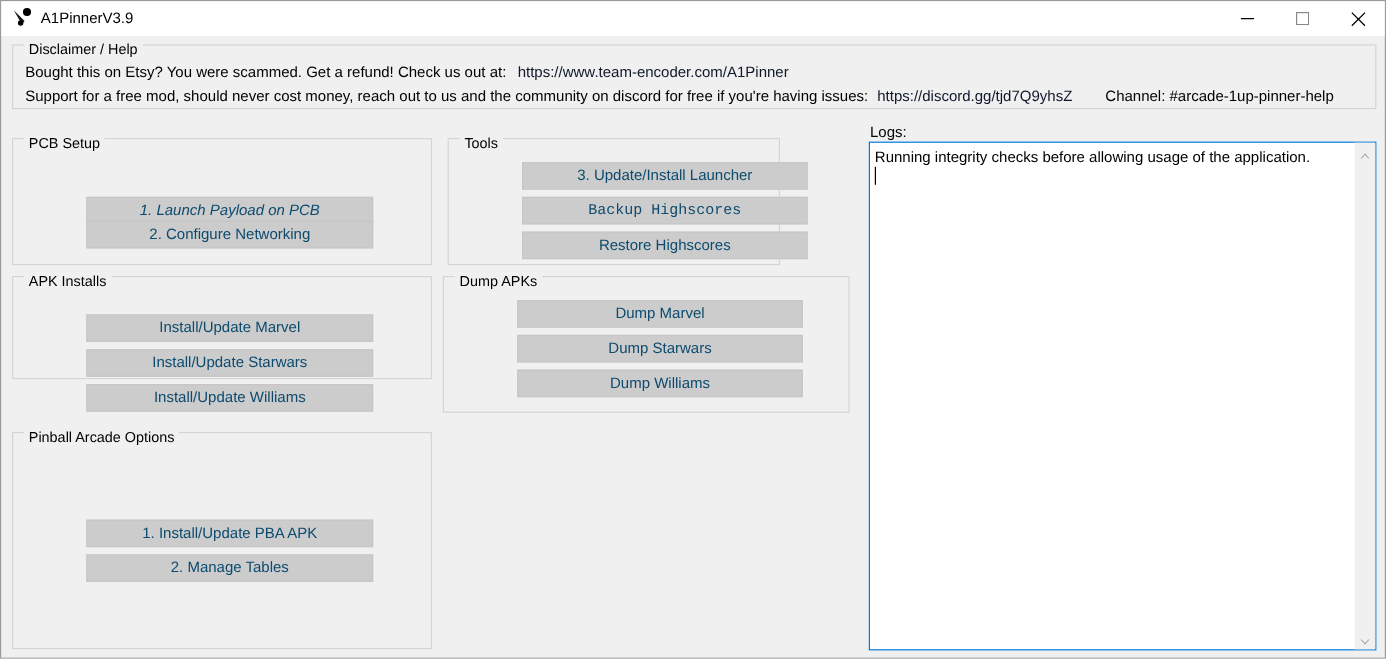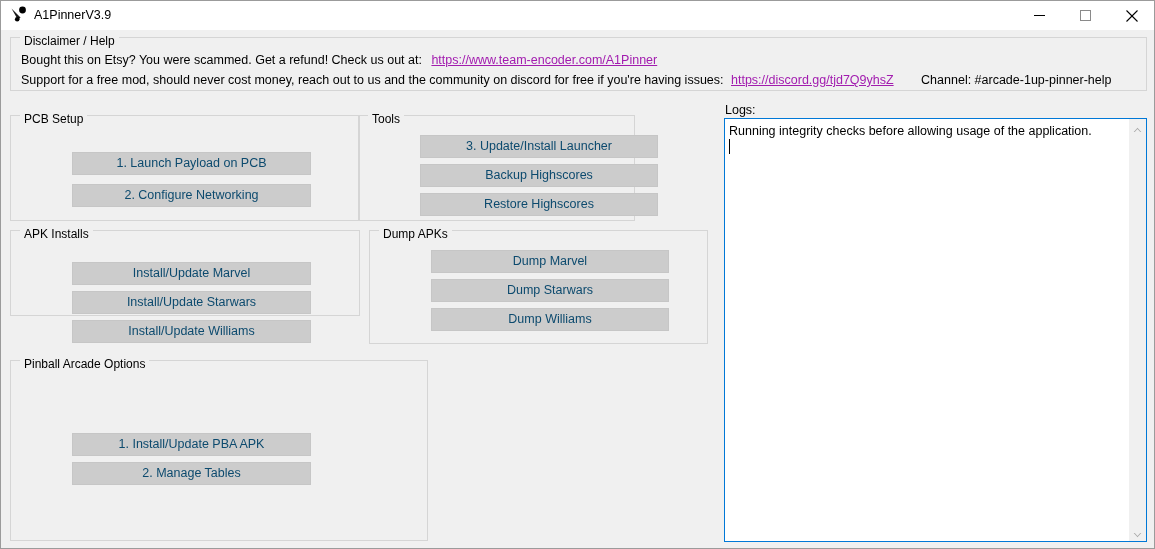--- a/index.html
+++ b/index.html
@@ -86,34 +86,33 @@
     position: absolute;
     left: 10px;
     font-size: 12.5px;
     color: #000000;
     white-space: nowrap;
     line-height: 15px;
   }
   #disc-line-1 { top: 15px; }
   #disc-line-2 { top: 35px; }
   .link {
-    color: #a21caf;
-    text-decoration: underline;
+    color: #0f172a;
     cursor: pointer;
   }
   .chan {
     color: #000000;
     margin-left: 24px;
   }
 
   
   #grp-pcb      { left: 9px;   top: 114px; width: 350px; height: 106px; }
   #grp-apk      { left: 9px;   top: 229px; width: 350px; height: 86px; }
-  #grp-pba      { left: 9px;   top: 359px; width: 418px; height: 181px; }
-  #grp-tools    { left: 357px; top: 114px; width: 277px; height: 106px; }
+  #grp-pba      { left: 9px;   top: 359px; width: 350px; height: 181px; }
+  #grp-tools    { left: 372px; top: 114px; width: 277px; height: 106px; }
   #grp-dump     { left: 368px; top: 229px; width: 339px; height: 114px; }
   #grp-zen      { left: 368px; top: 359px; width: 339px; height: 181px; }
 
   
   .btn {
     position: absolute;
     box-sizing: border-box;
     height: 23px;
     background: #cccccc;
     border: 1px solid #c6c6c6;
@@ -232,41 +231,41 @@
 
     <div class="disc-line" id="disc-line-2">
       <span>Support for a free mod, should never cost money, reach out to us and the community on discord for free if you're having issues:</span>
       <span class="link" style="margin-left:4px;">https://discord.gg/tjd7Q9yhsZ</span>
       <span class="chan">Channel: #arcade-1up-pinner-help</span>
     </div>
   </fieldset>
 
   <div class="group" id="grp-pcb">
     <span class="legend">PCB Setup</span>
-    <button class="btn col-left" style="top:36px;">1. Launch Payload on PCB</button>
+    <button class="btn col-left" style="top:48px;font-style:italic;">1. Launch Payload on PCB</button>
     <button class="btn col-left" style="top:68px;">2. Configure Networking</button>
   </div>
 
   <div class="group" id="grp-apk">
     <span class="legend">APK Installs</span>
     <button class="btn col-left" style="top:31px;">Install/Update Marvel</button>
     <button class="btn col-left" style="top:60px;">Install/Update Starwars</button>
     <button class="btn col-left" style="top:89px;">Install/Update Williams</button>
   </div>
 
   <div class="group" id="grp-pba">
     <span class="legend">Pinball Arcade Options</span>
     <button class="btn col-left" style="top:72px;">1. Install/Update PBA APK</button>
     <button class="btn col-left" style="top:101px;">2. Manage Tables</button>
   </div>
 
   <div class="group" id="grp-tools">
     <span class="legend">Tools</span>
     <button class="btn col-mid" style="top:19px;">3. Update/Install Launcher</button>
-    <button class="btn col-mid" style="top:48px;">Backup Highscores</button>
+    <button class="btn col-mid" style="top:48px;font-family:Liberation Mono, monospace;">Backup Highscores</button>
     <button class="btn col-mid" style="top:77px;">Restore Highscores</button>
   </div>
 
   <div class="group" id="grp-dump">
     <span class="legend">Dump APKs</span>
     <button class="btn col-mid" style="top:19px;">Dump Marvel</button>
     <button class="btn col-mid" style="top:48px;">Dump Starwars</button>
     <button class="btn col-mid" style="top:77px;">Dump Williams</button>
   </div>
 

